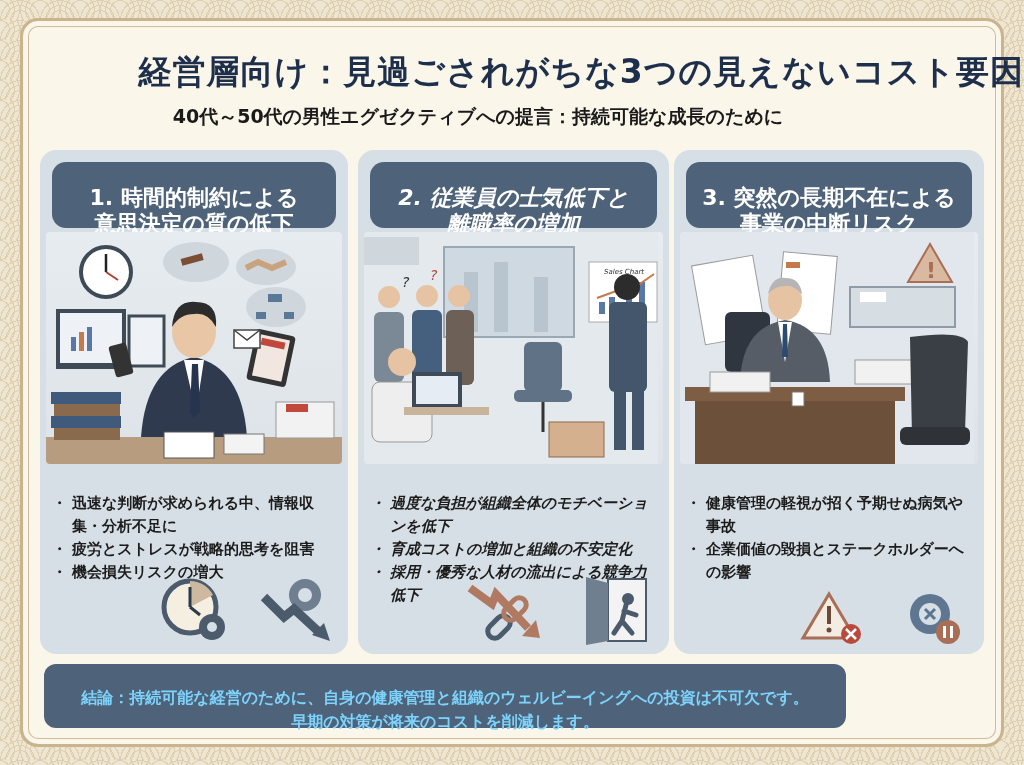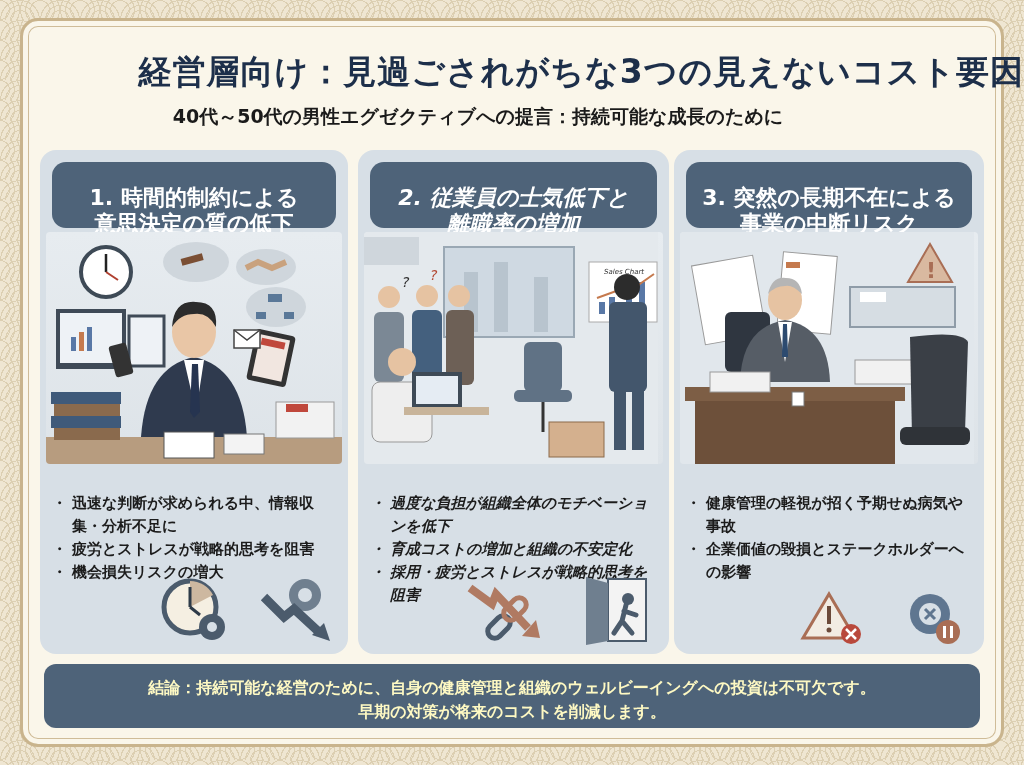--- a/index.html
+++ b/index.html
@@ -45,23 +45,23 @@
     border-radius: 4px; overflow: hidden;
   }
   .bullets {
     position: absolute; left: 16px; right: 10px; top: 318px;
     list-style: none; font-size: 15px; font-weight: bold; color: #1c1c1c; line-height: 23px; margin-top: 24px;
   }
   .bullets li { padding-left: 16px; position: relative; }
   .bullets li::before { content: "・"; position: absolute; left: -4px; }
   .icon-box { position: absolute; }
   .conclusion {
-    position: absolute; left: 44px; top: 664px; width: 936px; height: 64px;
-    background: #4e6379; border-radius: 12px; color: #fef9c3; font-weight: bold;
-    font-size: 16px; text-align: center; line-height: 24px; padding-top: 12px;
+    position: absolute; left: 44px; top: 664px; width: 802px; height: 64px;
+    background: #4e6379; border-radius: 12px; color: #7dd3fc; font-weight: bold;
+    font-size: 16px; text-align: center; line-height: 24px; padding-top: 22px;
   }
 </style>
 </head>
 <body>
 
 <div class="frame"></div>
 
 <h1 class="title">経営層向け：見過ごされがちな3つの見えないコスト要因</h1>
 <div class="subtitle">40代～50代の男性エグゼクティブへの提言：持続可能な成長のために</div>
 
@@ -196,21 +196,21 @@
 
       <rect x="245" y="70" width="38" height="90" rx="6" fill="#43566c"></rect>
       <rect x="250" y="158" width="12" height="60" fill="#43566c"></rect>
       <rect x="268" y="158" width="12" height="60" fill="#43566c"></rect>
       <circle cx="263" cy="55" r="13" fill="#2c2c2c"></circle>
     </svg>
   </div>
   <ul class="bullets">
     <li>過度な負担が組織全体のモチベーションを低下</li>
     <li>育成コストの増加と組織の不安定化</li>
-    <li>採用・疲労とストレスが戦略的思考を阻害</li>
+    <li>採用・優秀な人材の流出による競争力低下</li>
   </ul>
   <div class="icon-box" style="left:108px;top:430px;">
     <svg width="90" height="70" viewBox="0 0 90 70">
       <path d="M4 8 L26 24 L30 14 L62 48" stroke="#b07a62" stroke-width="8" fill="none"></path>
       <polygon points="56,56 74,58 70,40" fill="#b07a62"></polygon>
       <rect x="20" y="40" width="26" height="14" rx="7" fill="none" stroke="#4b5b6c" stroke-width="5" transform="rotate(-45 33 47)"></rect>
       <rect x="36" y="22" width="26" height="14" rx="7" fill="none" stroke="#b07a62" stroke-width="5" transform="rotate(-45 49 29)"></rect>
     </svg>
   </div>
   <div class="icon-box" style="left:222px;top:425px;">

